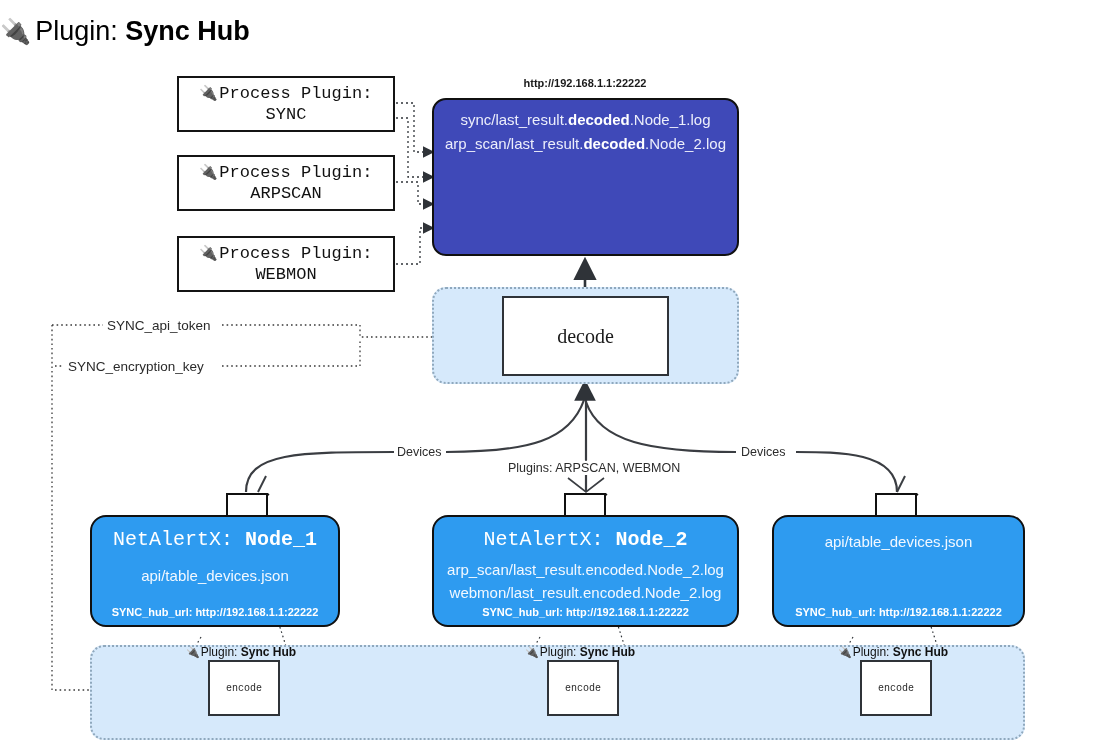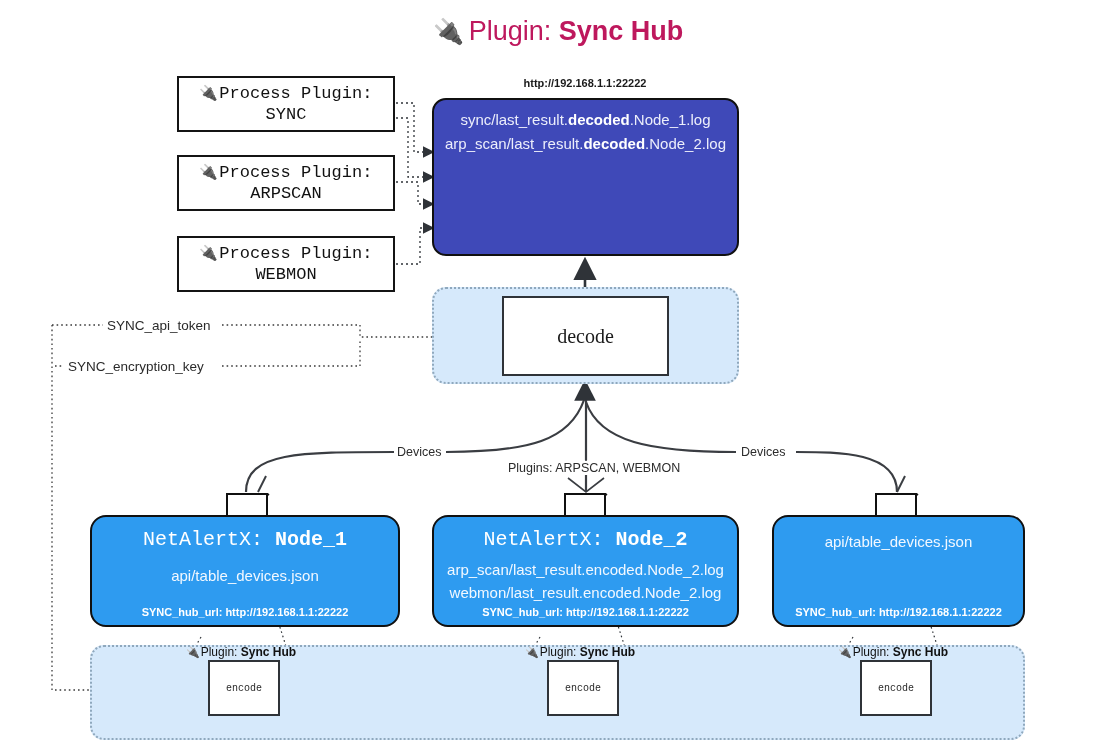--- a/index.html
+++ b/index.html
@@ -2,21 +2,21 @@
 <html><head>
 <meta charset="utf-8">
 <style>
   html,body{margin:0;padding:0;background:#ffffff;}
   body{width:1117px;height:754px;position:relative;overflow:hidden;
        font-family:"Liberation Sans",sans-serif;color:#1f1f1f;}
   .abs{position:absolute;}
   #svg-layer{position:absolute;left:0;top:0;width:1117px;height:754px;pointer-events:none;}
 
   
-  #title{left:0;top:16px;width:1117px;text-align:center;font-size:27px;color:#be185d;}
+  #title{left:0;top:16px;width:1117px;font-size:27px;color:#000000;}
   #title .plug{font-size:25px;margin-right:4px;}
   #title .strong{font-weight:bold;}
 
   
   .proc-box{width:218px;height:56px;background:#ffffff;border:2px solid #141414;
             box-sizing:border-box;display:flex;flex-direction:column;align-items:center;
             justify-content:center;font-family:"Liberation Mono",monospace;font-size:17px;
             line-height:1.25;color:#111;}
   .proc-box .l1{white-space:nowrap;}
   .proc-box .l2{white-space:nowrap;}
@@ -54,21 +54,21 @@
   
   .node{background:#2e9bf0;border:2px solid #101010;border-radius:16px;box-sizing:border-box;
         height:112px;}
   .node .n-title{margin-top:11px;text-align:center;font-family:"Liberation Mono",monospace;
                  font-size:20px;color:#ffffff;}
   .node .n-title b{font-weight:bold;}
   .node .n-line{text-align:center;font-size:15px;color:#f2f8ff;line-height:1.5;white-space:nowrap;}
   .node .n-lines{margin-top:8px;}
   .node .n-foot{position:absolute;left:0;bottom:7px;width:100%;text-align:center;
                 font-size:11px;font-weight:bold;color:#ffffff;white-space:nowrap;}
-  #node1{left:90px;top:515px;width:310px;}
+  #node1{left:90px;top:515px;width:250px;}
   #node2{left:432px;top:515px;width:307px;}
   #node3{left:772px;top:515px;width:253px;}
   #node1 .n-lines{margin-top:14px;}
   #node3 .n-lines{margin-top:14px;}
 
   
   .env{width:42px;height:30px;background:#ffffff;border:2px solid #101010;box-sizing:border-box;}
 
   
   #bottom-band{left:90px;top:645px;width:935px;height:95px;background:#d6e9fb;

